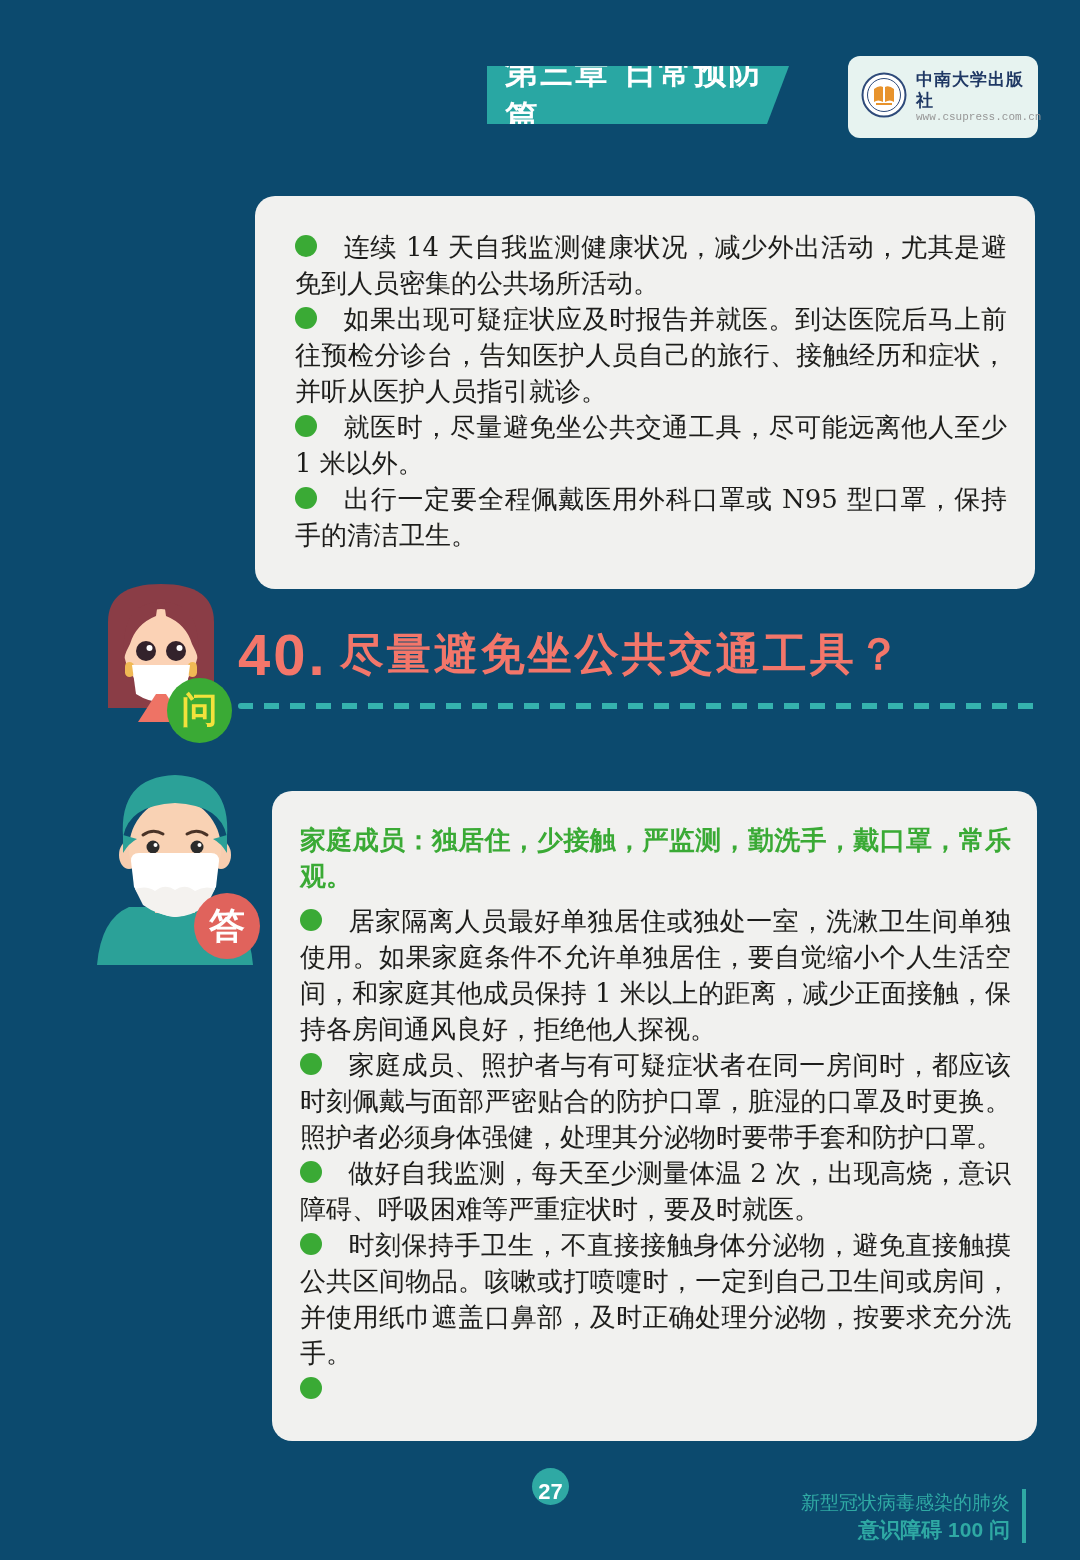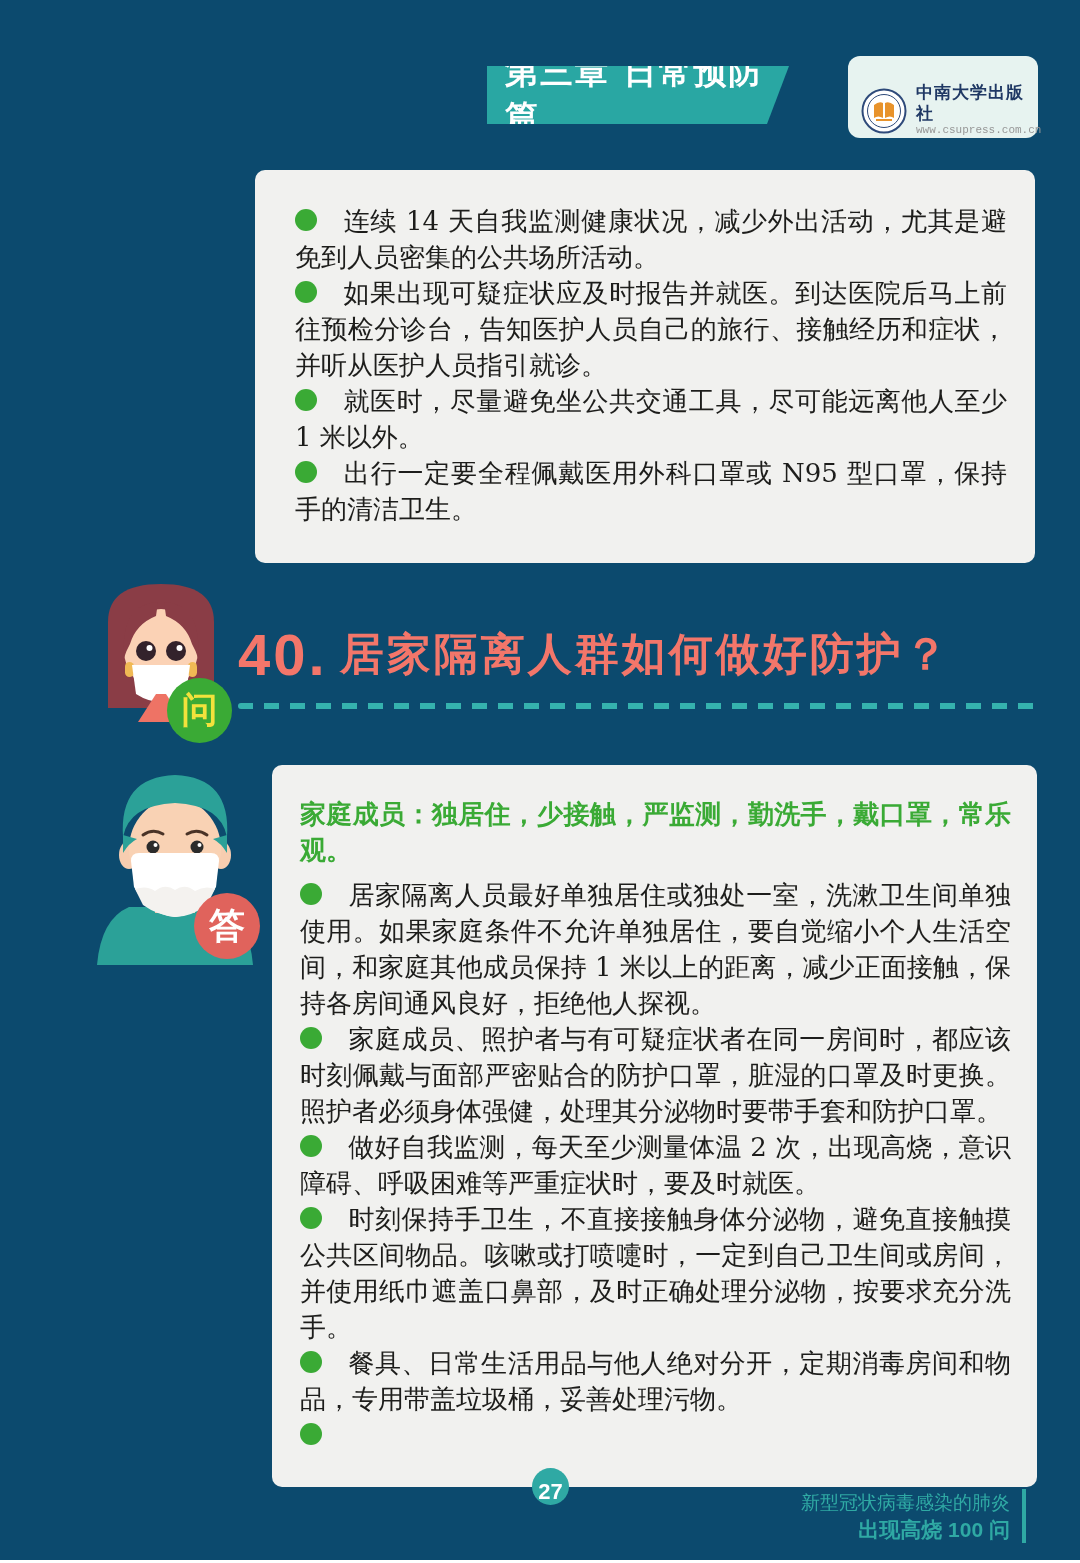--- a/index.html
+++ b/index.html
@@ -11,30 +11,30 @@
   .chapter-box {
     position:absolute; left:487px; top:66px; width:302px; height:58px;
     background:#29a7a3; color:#ffffff;
     clip-path:polygon(0 0, 100% 0, calc(100% - 22px) 100%, 0 100%);
     display:flex; align-items:center; padding-left:18px;
     font-size:33px; font-weight:bold; letter-spacing:2px;
   }
   .publisher-box {
     position:absolute; left:848px; top:56px; width:190px; height:82px;
     background:#e7f3f0; border-radius:12px;
-    display:flex; align-items:flex-end; gap:9px; padding-left:13px;
+    display:flex; align-items:center; gap:9px; padding-left:13px;
   }
   .pub-text { display:flex; flex-direction:column; line-height:1.25; }
   .pub-name { font-size:17px; font-weight:bold; color:#1f3864; letter-spacing:1px; }
   .pub-url  { font-size:11px; color:#979797; font-family:Liberation Mono, monospace; }
 
   
   .block {
-    position:absolute; background:#f1f1ef; border-radius:10px;
-    color:#1d1d1b; font-size:26px; text-align:justify;
+    position:absolute; background:#f1f1ef; border-radius:20px;
+    color:#1d1d1b; font-size:26px; text-align:justify;margin-top:26px;
   }
   .block-intro  { left:255px; top:170px; width:780px; padding:33px 28px 36px 40px; line-height:36px; }
   .block-answer { left:272px; top:765px; width:765px; padding:31px 26px 34px 28px; line-height:36px; }
   .bullet { margin:0; }
   .dot {
     display:inline-block; width:22px; height:22px; border-radius:50%;
     background:#3aaa35; margin-right:26px; vertical-align:-1px;
   }
   .motto { color:#3aaa35; font-weight:bold; margin-bottom:9px; }
 
@@ -122,21 +122,21 @@
       <rect x="88" y="84" width="9" height="15" rx="4.5" fill="#f0b954"></rect>
       <path d="M32 87 L90 87 L86 116 Q61 132 36 116 Z" fill="#ffffff"></path>
       <path d="M38 144 L56 116 L66 116 L84 144 Z" fill="#ee7365"></path>
     </svg>
   </span>
   <div class="q-badge badge">
     <span>问</span>
   </div>
   <div class="q-title">
     <span class="q-number">40.</span>
-    <span class="q-text">居家隔离人群如何做好防护？</span>
+    <span class="q-text">尽量避免坐公共交通工具？</span>
   </div>
   <div class="q-dash"></div>
 
   <span class="a-avatar">
     <svg width="160" height="208" viewBox="0 0 160 208">
       <path d="M2 208 Q6 162 34 150 L126 150 Q154 162 158 208 Z" fill="#2ba198"></path>
       <rect x="60" y="118" width="40" height="38" fill="#f3c6a8"></rect>
       <ellipse cx="34" cy="98" rx="10" ry="14" fill="#f7cdb0"></ellipse>
       <ellipse cx="126" cy="98" rx="10" ry="14" fill="#f7cdb0"></ellipse>
       <ellipse cx="80" cy="92" rx="46" ry="50" fill="#f9d2b4"></ellipse>
@@ -156,25 +156,24 @@
   <div class="a-badge badge">
     <span>答</span>
   </div>
 
   <div class="block block-answer">
     <p class="motto">家庭成员：独居住，少接触，严监测，勤洗手，戴口罩，常乐观。</p>
     <p class="bullet"><span class="dot"></span><span>居家隔离人员最好单独居住或独处一室，洗漱卫生间单独使用。如果家庭条件不允许单独居住，要自觉缩小个人生活空间，和家庭其他成员保持 1 米以上的距离，减少正面接触，保持各房间通风良好，拒绝他人探视。</span></p>
     <p class="bullet"><span class="dot"></span><span>家庭成员、照护者与有可疑症状者在同一房间时，都应该时刻佩戴与面部严密贴合的防护口罩，脏湿的口罩及时更换。照护者必须身体强健，处理其分泌物时要带手套和防护口罩。</span></p>
     <p class="bullet"><span class="dot"></span><span>做好自我监测，每天至少测量体温 2 次，出现高烧，意识障碍、呼吸困难等严重症状时，要及时就医。</span></p>
     <p class="bullet"><span class="dot"></span><span>时刻保持手卫生，不直接接触身体分泌物，避免直接触摸公共区间物品。咳嗽或打喷嚏时，一定到自己卫生间或房间，并使用纸巾遮盖口鼻部，及时正确处理分泌物，按要求充分洗手。</span></p>
-    <p class="bullet"><span class="dot"></span><span>餐具、日常生活用品与他人绝对分开，定期消毒房间和物品，专用带盖垃圾桶，妥善处理污物。</span></p>
     <p class="bullet"><span class="dot"></span></p>
   </div>
 
   <div class="footer-page">
     <span>27</span>
   </div>
   <div class="footer-right">
     <div class="fr1">新型冠状病毒感染的肺炎</div>
-    <div class="fr2">出现高烧 100 问</div>
+    <div class="fr2">意识障碍 100 问</div>
   </div>
 
 </div>
 
 </body></html>

